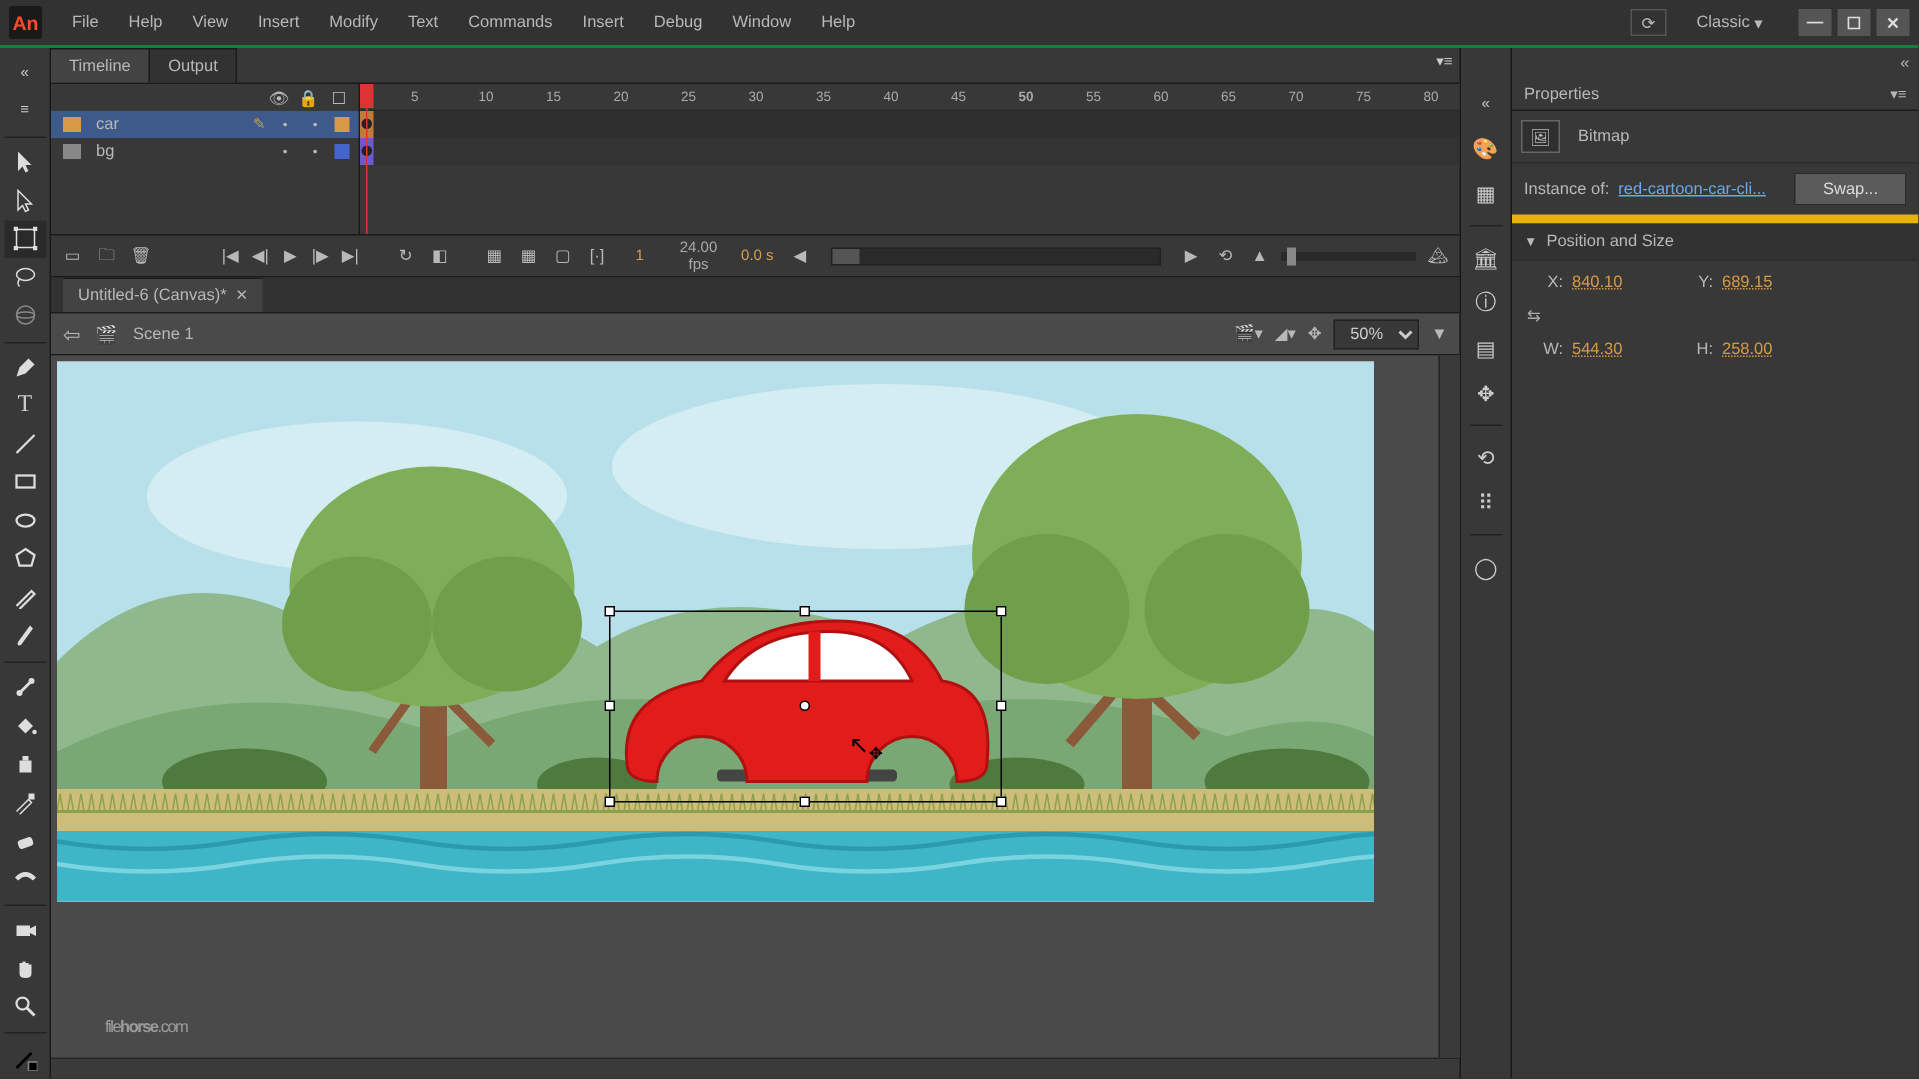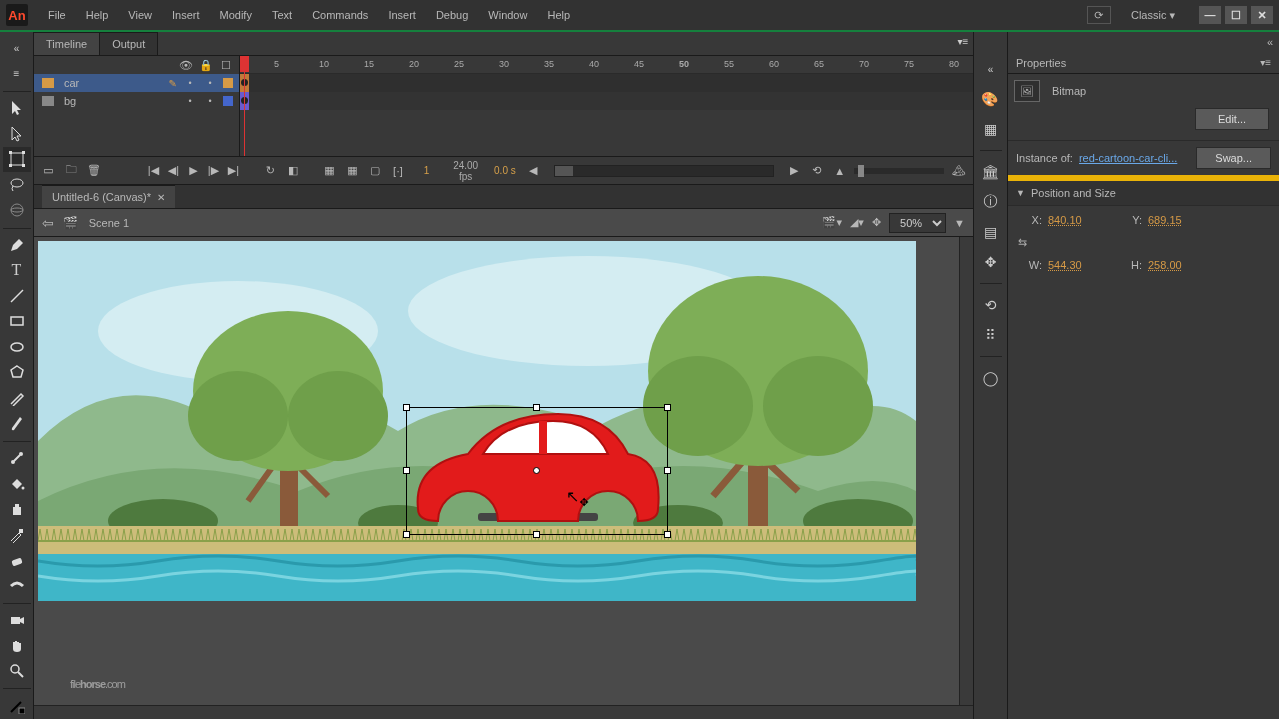--- a/index.html
+++ b/index.html
@@ -465,23 +465,20 @@
         <span>«</span>
       </div>
     <div class="prop-head">
       <span>Properties</span>
       <span style="margin-left:auto;font-size:10px">▾≡</span>
     </div>
     <div class="bitmap-row">
       <div class="bitmap-icon">🖼</div>
       <span>Bitmap</span>
     </div>
-    <div style="display:flex;justify-content:flex-end;padding:0 10px 10px">
-      <div class="btn">Edit...</div>
-    </div>
     <div class="instance-row">
       <span>Instance of:</span>
       <span class="link">red-cartoon-car-cli...</span>
       <div class="btn" style="min-width:64px">Swap...</div>
     </div>
     <div class="section-head">
       <span class="tri">▼</span>
       <span>Position and Size</span>
     </div>
     <div class="pos-grid">

